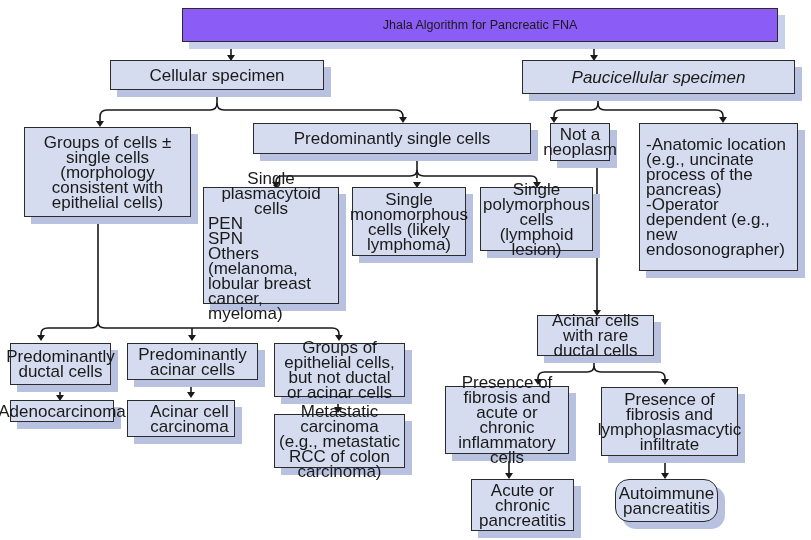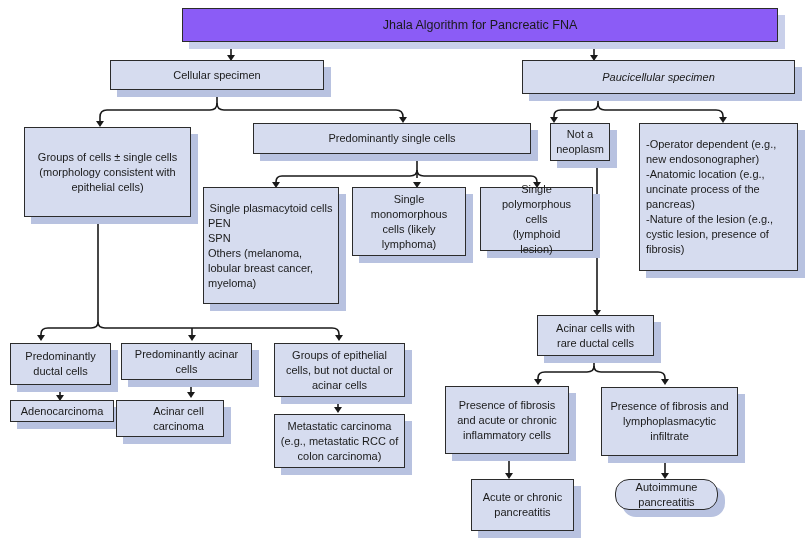--- a/index.html
+++ b/index.html
@@ -2,21 +2,21 @@
 <html><head>
 <meta charset="utf-8">
 <style>
   html, body { margin: 0; padding: 0; background: #ffffff; }
   body { width: 811px; height: 540px; position: relative; overflow: hidden;
          font-family: "Liberation Sans", sans-serif; color: #1a1a1a; }
   .box {
     position: absolute; box-sizing: border-box;
     background: #d6dcef; border: 1px solid #2b2b2b;
     box-shadow: 7px 7px 0 #b8c2e0;
-    font-size: 11px; line-height: 15px;
+    font-size: 17px; line-height: 15px;
     display: flex; flex-direction: column; justify-content: center; align-items: center;
     text-align: center; padding: 2px 4px;
   }
   .box.title { background: #8b5cf6; box-shadow: 7px 7px 0 #c9d0ea; font-size: 12.5px; }
   .box.left { align-items: flex-start; text-align: left; }
   .box .ctr { text-align: center; align-self: stretch; }
   .box .line { display: block; }
   svg.connectors { position: absolute; left: 0; top: 0; width: 811px; height: 540px; pointer-events: none; }
   svg.connectors path { fill: none; stroke: #1a1a1a; stroke-width: 1.6; }
   svg.connectors polygon { fill: #1a1a1a; }
@@ -109,42 +109,41 @@
 
 <div class="box" style="left:480px; top:187px; width:113px; height:64px; padding:2px 22px;">
   <span>Single polymorphous cells (lymphoid lesion)</span>
 </div>
 
 <div class="box" style="left:550px; top:123px; width:60px; height:38px; padding:2px 8px;">
   <span>Not a neoplasm</span>
 </div>
 
 <div class="box left" style="left:639px; top:123px; width:159px; height:148px; padding:3px 6px;">
+  <span class="line">-Anatomic location (e.g., uncinate process of the pancreas)</span>
   <span class="line">-Operator dependent (e.g., new endosonographer)</span>
-  <span class="line">-Anatomic location (e.g., uncinate process of the pancreas)</span>
-  <span class="line">-Nature of the lesion (e.g., cystic lesion, presence of fibrosis)</span>
 </div>
 
 <div class="box" style="left:10px; top:343px; width:101px; height:42px; padding:2px 12px;">
   <span>Predominantly ductal cells</span>
 </div>
 
-<div class="box" style="left:121px; top:343px; width:131px; height:37px; padding:2px 6px;">
+<div class="box" style="left:127px; top:343px; width:131px; height:37px; padding:2px 6px;">
   <span>Predominantly acinar cells</span>
 </div>
 
 <div class="box" style="left:274px; top:343px; width:131px; height:54px; padding:2px 4px;">
   <span>Groups of epithelial cells, but not ductal or acinar cells</span>
 </div>
 
 <div class="box" style="left:10px; top:400px; width:104px; height:22px;">
   <span>Adenocarcinoma</span>
 </div>
 
-<div class="box" style="left:116px; top:400px; width:108px; height:37px;padding-left:21px;">
+<div class="box" style="left:127px; top:400px; width:108px; height:37px;padding-left:21px;">
   <span>Acinar cell carcinoma</span>
 </div>
 
 <div class="box" style="left:274px; top:414px; width:131px; height:54px; padding:2px 4px;">
   <span>Metastatic carcinoma (e.g., metastatic RCC of colon carcinoma)</span>
 </div>
 
 <div class="box" style="left:537px; top:315px; width:117px; height:41px; padding:2px 12px;">
   <span>Acinar cells with rare ductal cells</span>
 </div>
@@ -154,15 +153,15 @@
 </div>
 
 <div class="box" style="left:601px; top:387px; width:137px; height:69px; padding:2px 6px;">
   <span>Presence of fibrosis and lymphoplasmacytic infiltrate</span>
 </div>
 
 <div class="box" style="left:459px; top:479px; width:103px; height:52px; padding:2px 8px;margin-left:12px;">
   <span>Acute or chronic pancreatitis</span>
 </div>
 
-<div class="box" style="left:615px; top:479px; width:103px; height:31px; padding:2px 17px;border-radius:14px;">
+<div class="box" style="left:615px; top:479px; width:103px; height:43px; padding:2px 17px;border-radius:14px;">
   <span>Autoimmune pancreatitis</span>
 </div>
 
 </body></html>

